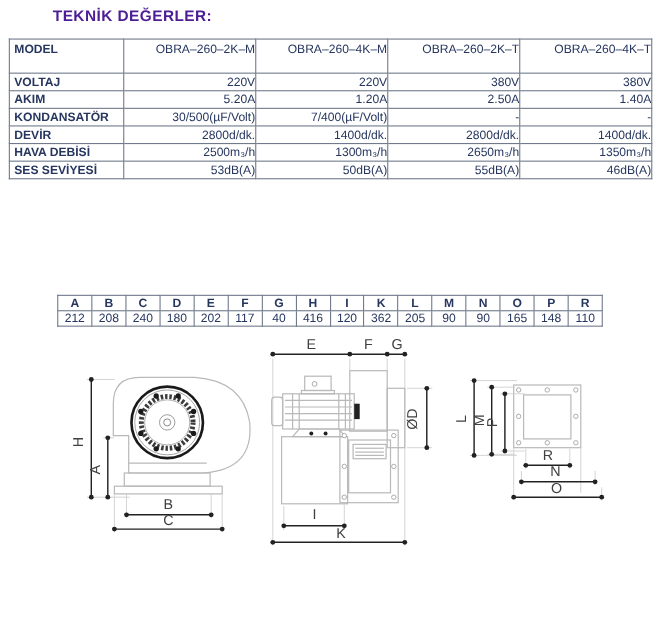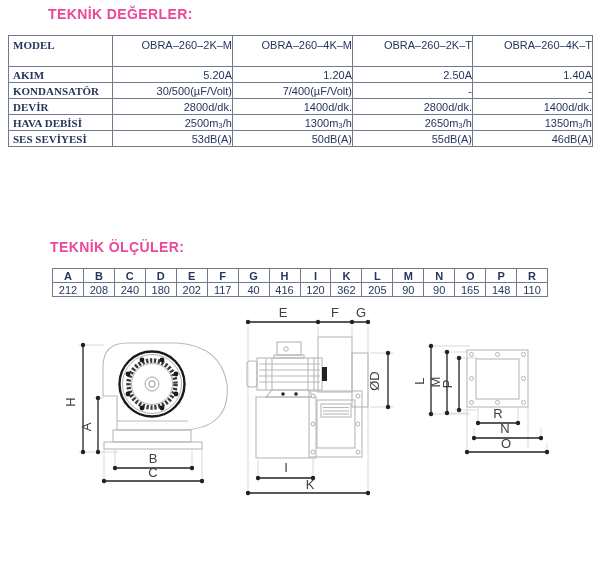--- a/index.html
+++ b/index.html
@@ -1,26 +1,26 @@
 <!DOCTYPE html>
 <html><head>
 <meta charset="utf-8">
 <style>
   html,body{margin:0;padding:0;background:#fff;}
   .page{position:relative;width:600px;height:570px;background:#ffffff;overflow:hidden;
         font-family:"Liberation Sans",sans-serif;}
-  .sec-title{position:absolute;font-size:14px;font-weight:bold;color:#ec4899;letter-spacing:.4px;text-align:center;}
+  .sec-title{position:absolute;font-size:14px;font-weight:bold;color:#4c1d95;letter-spacing:.4px;text-align:center;}
   #title-values{left:48px;top:6px;}
   #title-dims{left:50px;top:239px;}
   table{border-collapse:collapse;table-layout:fixed;background:#fff;}
   td{border:1px solid #707a8c;font-size:11px;color:#26365f;overflow:hidden;white-space:nowrap;}
   .spec-table{position:absolute;left:8px;top:35px;width:584px;}
   .spec-table td{height:15px;text-align:right;padding:0;}
   .spec-table tr.hdr td{height:27px;vertical-align:top;padding-top:3px;}
-  .spec-table td.lbl{text-align:left;font-weight:bold;padding-left:4px;font-family:Liberation Serif, serif;}
+  .spec-table td.lbl{text-align:left;font-weight:bold;padding-left:4px;}
   .dim-table{position:absolute;left:52px;top:268px;width:496px;}
   .dim-table td{height:13px;text-align:center;padding:0;}
   .dim-table tr.hdr td{font-weight:bold;}
   svg{position:absolute;left:0;top:300px;}
   .lt{stroke:#b9b9b9;stroke-width:1.1;fill:none;}            
   .lt2{stroke:#cfcfcf;stroke-width:.8;fill:none;}            
   .dk{stroke:#222;stroke-width:1.3;fill:none;}               
   .dot{fill:#222;stroke:none;}
   .hole{stroke:#aaa;stroke-width:.9;fill:#fff;}
   .dim-label{font-family:"Liberation Sans",sans-serif;font-size:13px;fill:#404040;}
@@ -42,20 +42,27 @@
       </colgroup>
     <tbody>
         <tr class="hdr">
       <td class="lbl">MODEL</td>
       <td>OBRA–260–2K–M</td>
       <td>OBRA–260–4K–M</td>
       <td>OBRA–260–2K–T</td>
       <td>OBRA–260–4K–T</td>
     </tr>
     <tr>
+      <td class="lbl">VOLTAJ</td>
+      <td>220V</td>
+      <td>220V</td>
+      <td>380V</td>
+      <td>380V</td>
+    </tr>
+    <tr>
       <td class="lbl">AKIM</td>
       <td>5.20A</td>
       <td>1.20A</td>
       <td>2.50A</td>
       <td>1.40A</td>
     </tr>
     <tr>
       <td class="lbl">KONDANSATÖR</td>
       <td>30/500(µF/Volt)</td>
       <td>7/400(µF/Volt)</td>
@@ -79,21 +86,20 @@
     <tr>
       <td class="lbl">SES SEVİYESİ</td>
       <td>53dB(A)</td>
       <td>50dB(A)</td>
       <td>55dB(A)</td>
       <td>46dB(A)</td>
     </tr>
   </tbody>
     </table>
 
-  <div class="sec-title" id="title-dims">TEKNİK ÖLÇÜLER:</div>
 
   <table class="dim-table">
     <tbody>
         <tr class="hdr">
       <td>A</td>
       <td>B</td>
       <td>C</td>
       <td>D</td>
       <td>E</td>
       <td>F</td>

